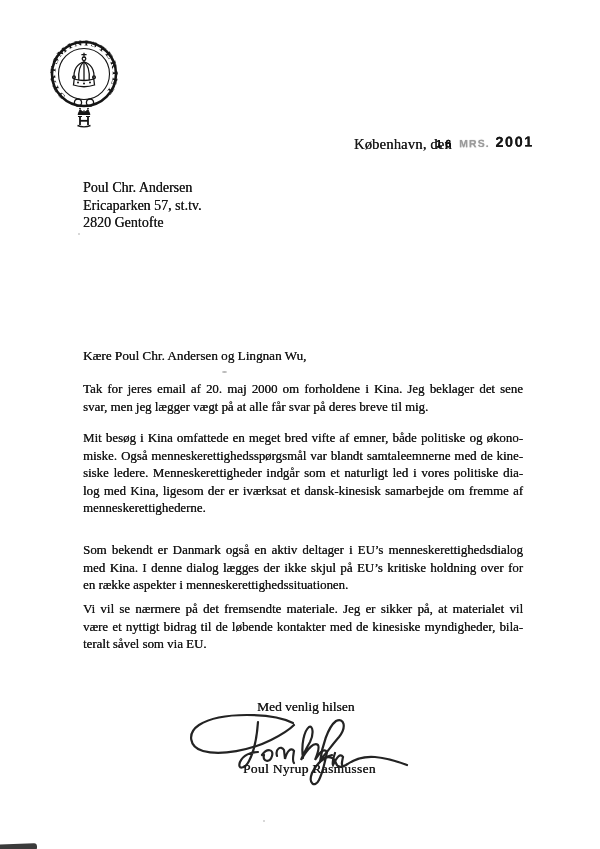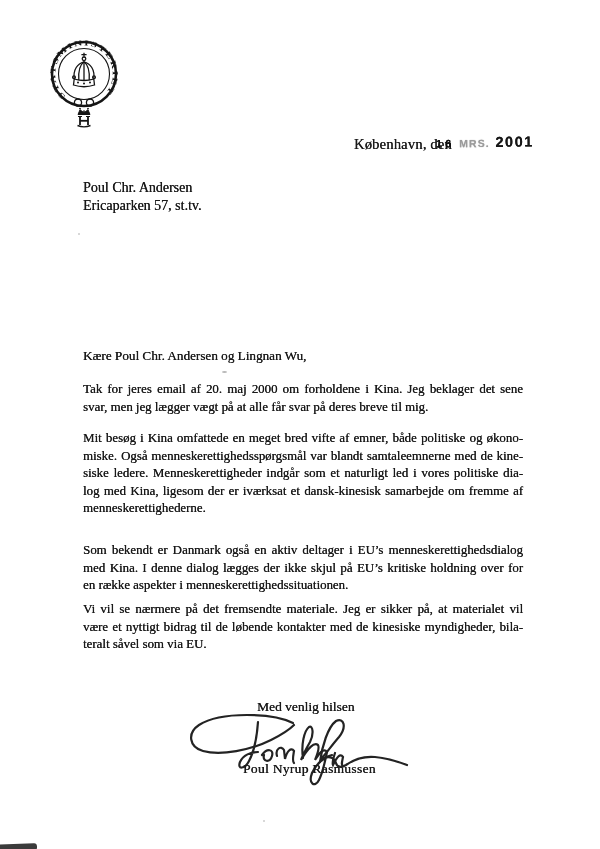--- a/index.html
+++ b/index.html
@@ -104,20 +104,21 @@
   </svg>
 
   <div class="abs dateline-place">København, den</div>
   <div class="abs stamp">
     <span class="stamp-day">16</span><span class="stamp-month">MRS.</span><span class="stamp-year">2001</span>
   </div>
 
   <div class="abs recipient">
     <div>Poul Chr. Andersen</div>
     <div>Ericaparken 57, st.tv.</div>
+    <div>2820 Gentofte</div>
   </div>
 
   <div class="abs salutation">Kære Poul Chr. Andersen og Lingnan Wu,</div>
 
   <div class="abs para p1">
     <div class="jline">Tak for jeres email af 20. maj 2000 om forholdene i Kina. Jeg beklager det sene</div>
     <div class="jlast">svar, men jeg lægger vægt på at alle får svar på deres breve til mig.</div>
   </div>
 
   <div class="abs para p2">

